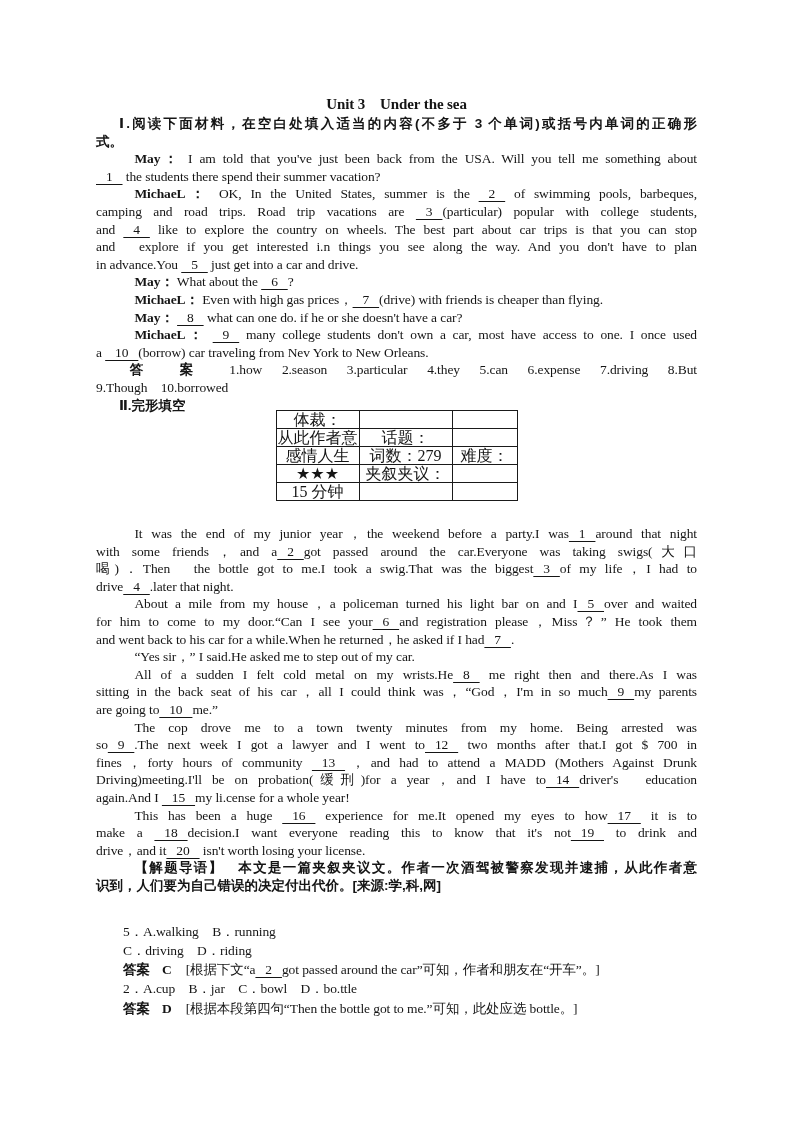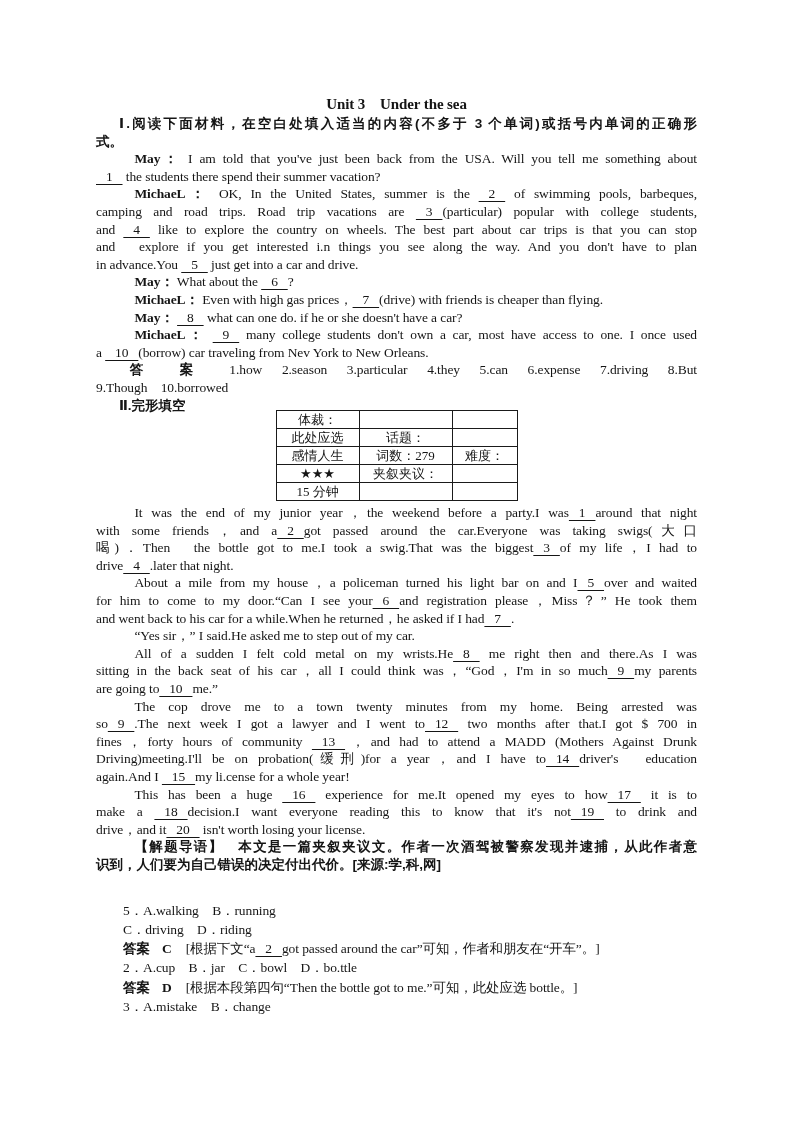--- a/index.html
+++ b/index.html
@@ -9,22 +9,22 @@
   .content{position:absolute;left:96px;top:95px;width:601px;}
   .title{font-weight:bold;font-size:15px;line-height:18px;text-align:center;margin-bottom:2px;}
   .ln{line-height:17.6px;text-align:justify;text-align-last:justify;}
   .ln.last{text-align-last:left;}
   .ind{text-indent:2.85em;}
   .ind2{text-indent:1.7em;}
   .ind25{text-indent:2.5em;}
   .hei{font-family:"Liberation Sans","DejaVu Sans",sans-serif;font-weight:bold;letter-spacing:0;}
   .sp{font-weight:bold;margin-top:32px;}
   u.bl,.bl{text-decoration:underline;text-underline-offset:3px;}
-  table.info{border-collapse:collapse;table-layout:fixed;width:241px;margin:-4px auto 3px auto;
-             font-size:13px;letter-spacing:0;}
+  table.info{border-collapse:collapse;table-layout:fixed;width:241px;margin:-4px auto 24px auto;
+             font-size:16px;letter-spacing:0;}
   table.info td{border:1px solid #1a1a1a;height:17px;line-height:17px;text-align:center;
                 padding:0;overflow:hidden;white-space:nowrap;}
   .qblock{margin-top:27px;margin-left:27px;}
   .qblock .ln{line-height:19.3px;text-align:justify;text-align-last:left;}
   .ansL{font-weight:bold;margin:0 14px 0 12px;}
   .footer{position:absolute;top:1041px;left:16px;width:100%;display:flex;justify-content:center;
           gap:42px;font-size:13px;color:#222;line-height:16px;}
 </style>
 </head>
 <body>
@@ -68,21 +68,21 @@
           <col style="width:93px">
           <col style="width:65px">
         </colgroup>
       <tbody>
           <tr>
         <td>体裁：</td>
         <td></td>
         <td></td>
       </tr>
       <tr>
-        <td>此处应选</td>
+        <td>从此作者意</td>
         <td>话题：</td>
         <td></td>
       </tr>
       <tr>
         <td>感情人生</td>
         <td>词数：279</td>
         <td>难度：</td>
       </tr>
       <tr>
         <td>★★★</td>

